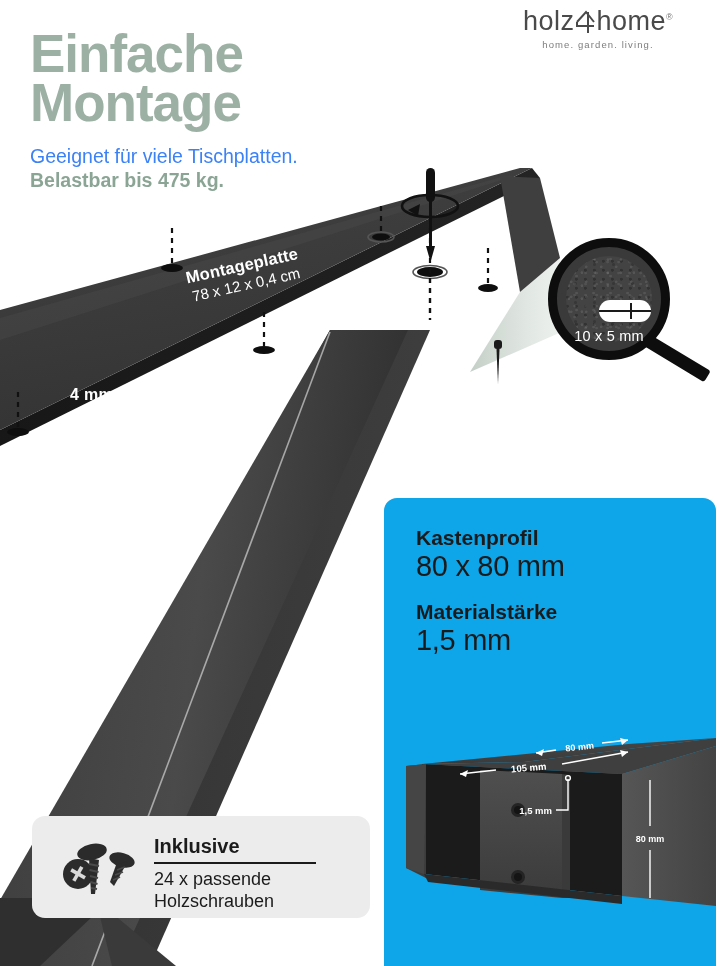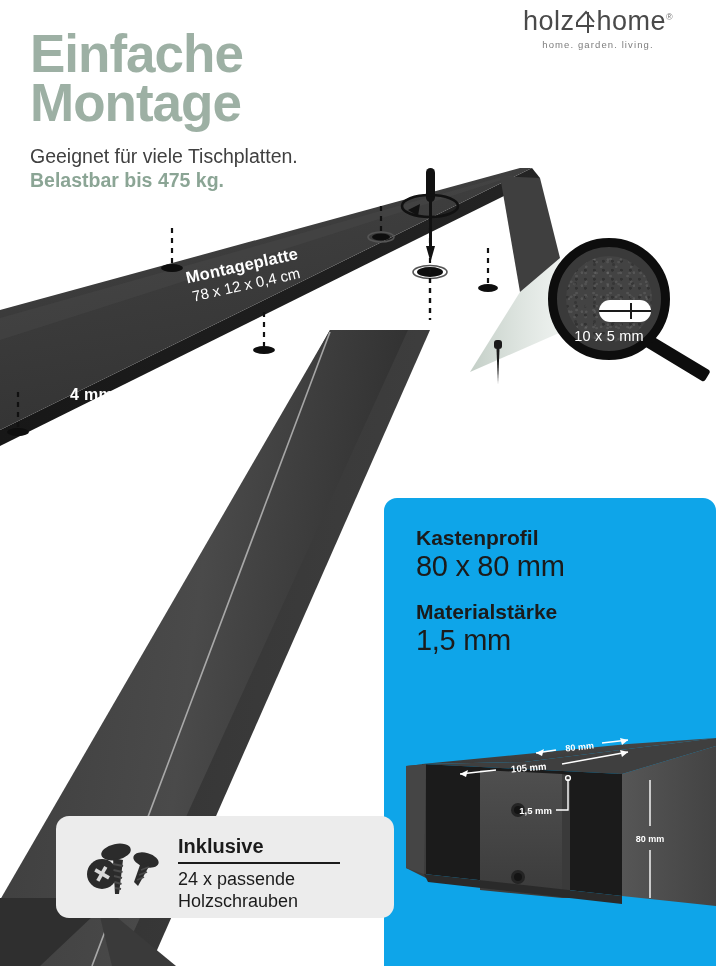--- a/index.html
+++ b/index.html
@@ -19,21 +19,21 @@
   .logo-sub{font-size:9.5px;color:#7d7d7d;letter-spacing:1.1px;margin-top:4px;}
   .house4{position:relative;display:inline-block;width:22px;height:26px;vertical-align:-5px;}
   .house4 svg{display:block;}
 
   
   .headline{position:absolute;left:30px;top:30px;width:440px;}
   .headline h1{
     margin:0;font-size:53px;line-height:.92;font-weight:700;
     color:#9db0a4;letter-spacing:-1px;
   }
-  .sub1{margin-top:16px;font-size:19.5px;color:#404040;font-weight:400;line-height:1.25;}
+  .sub1{margin-top:16px;font-size:19.5px;color:#3b82f6;font-weight:400;line-height:1.25;}
   .sub2{font-size:19.5px;color:#8ba595;font-weight:700;line-height:1.3;}
 
   
   #art{position:absolute;left:0;top:0;width:720px;height:966px;}
 
   
   .mag{position:absolute;left:548px;top:238px;width:122px;height:122px;}
   .mag-ring{
     position:absolute;inset:0;border-radius:50%;
     background:#3a3a3a;border:9px solid #0d0d0d;box-sizing:border-box;
@@ -85,21 +85,21 @@
   }
   .card-right .txt{padding:28px 0 0 32px;color:#1b1b1b;}
   .cr-h{font-size:21px;font-weight:700;line-height:1.16;}
   .cr-v{font-size:29px;font-weight:400;line-height:1.12;letter-spacing:-.3px;}
   .cr-gap{height:17px;}
   .photo{position:absolute;left:0;top:148px;width:332px;height:280px;}
 
   
   .card-incl{
     position:absolute;left:32px;top:816px;width:338px;height:102px;
-    background:#ececec;border-radius:13px;margin-left:24px;
+    background:#ececec;border-radius:13px;
   }
   .incl-txt{position:absolute;left:122px;top:19px;width:200px;color:#1b1b1b;}
   .incl-h{font-size:20px;font-weight:700;line-height:1.1;}
   .incl-rule{height:2px;background:#1b1b1b;width:162px;margin:5px 0 5px 0;}
   .incl-b{font-size:18px;font-weight:400;line-height:1.2;}
   .screws-icon{position:absolute;left:26px;top:18px;width:88px;height:70px;}
 </style>
 </head>
 <body>
 

